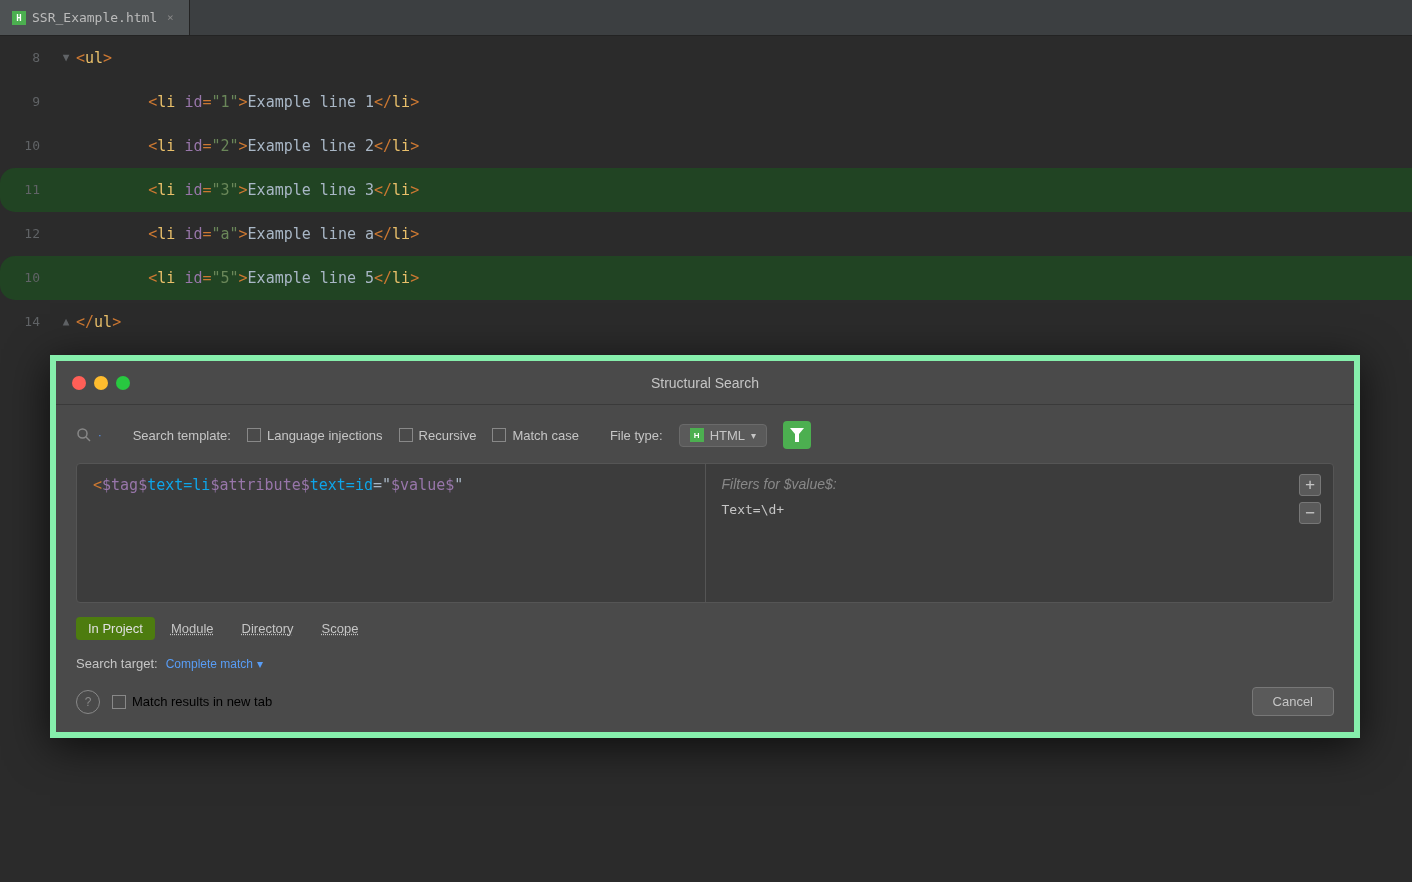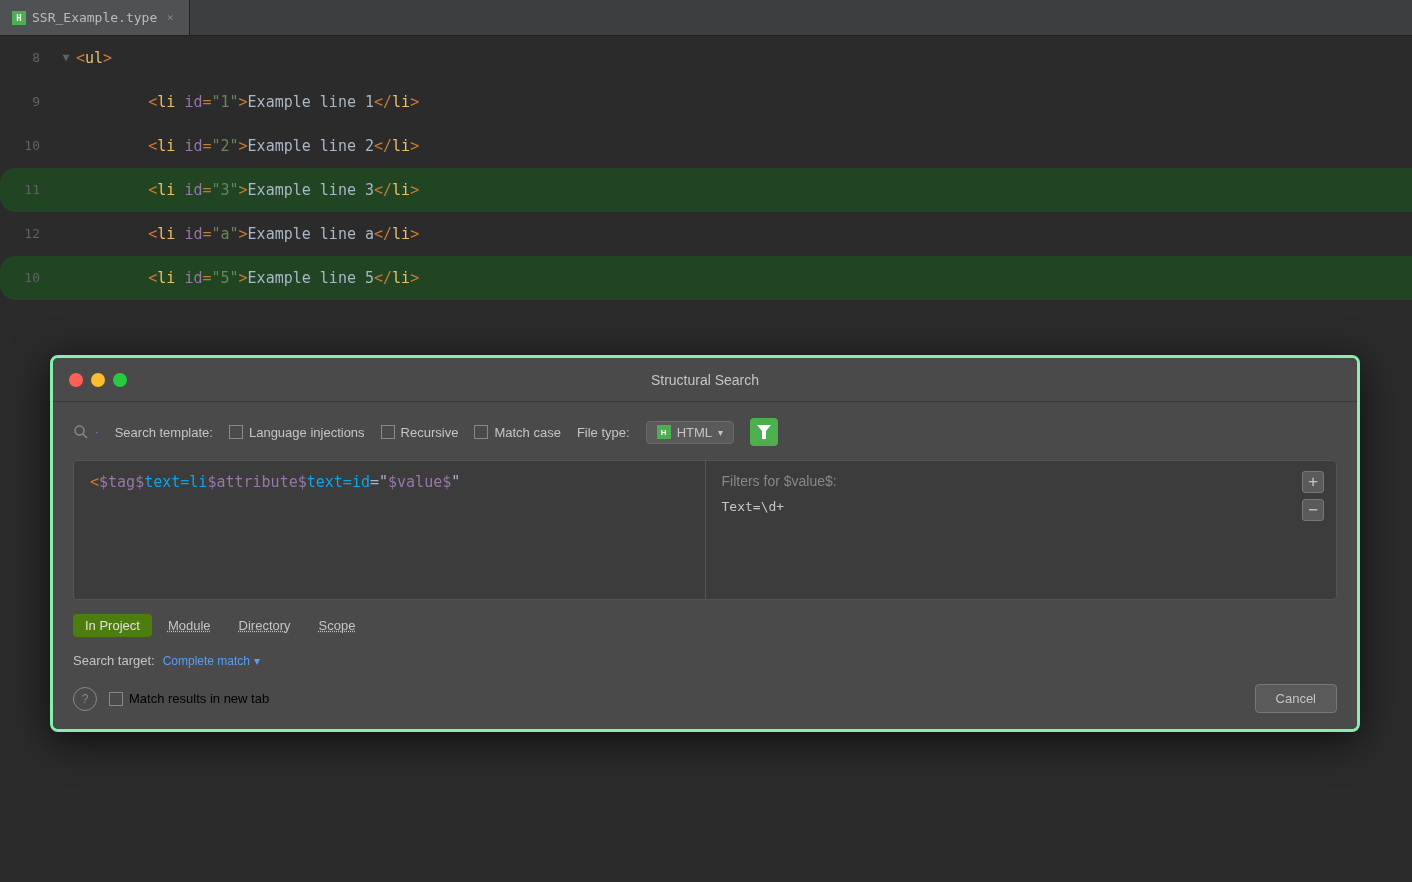--- a/index.html
+++ b/index.html
@@ -114,23 +114,23 @@
       border-radius: 15px;
     }
 
     
     .modal-overlay {
       position: absolute;
       top: 355px;
       left: 50px;
       width: 1310px;
       background: #4a4a4a;
-      border-radius: 8px;
+      border-radius: 0;
       box-shadow: 0 8px 40px rgba(0,0,0,0.7);
-      border: 3px solid #86efac;
+      border: 6px solid #86efac;
       overflow: hidden;
     }
 
     
     .modal-titlebar {
       background: #4a4a4a;
       height: 44px;
       display: flex;
       align-items: center;
       justify-content: center;
@@ -172,20 +172,21 @@
       align-items: center;
       gap: 16px;
       margin-bottom: 14px;
       font-family: -apple-system, BlinkMacSystemFont, 'Segoe UI', sans-serif;
       font-size: 13px;
       color: #c5c5c5;
     }
     .toolbar-label {
       color: #c5c5c5;
       font-size: 13px;
+      margin-left: 15px;
     }
     .search-icon-wrap {
       display: flex;
       align-items: center;
       gap: 4px;
       color: #888;
     }
     .checkbox-item {
       display: flex;
       align-items: center;
@@ -258,20 +259,21 @@
     .search-right {
       flex: 1;
       padding: 12px 16px;
       position: relative;
     }
     .filter-title {
       color: #888;
       font-size: 14px;
       font-family: -apple-system, BlinkMacSystemFont, 'Segoe UI', sans-serif;
       margin-bottom: 10px;
+      font-style: italic;
     }
     .filter-line {
       color: #c5c5c5;
       font-size: 13px;
       font-family: 'Menlo', 'Monaco', monospace;
       margin-bottom: 6px;
     }
     .add-btn {
       position: absolute;
       right: 12px;
@@ -388,21 +390,21 @@
     }
   </style>
 </head>
 <body>
 
 <div class="editor-area">
 
   <div class="tab-bar">
     <div class="tab-item">
       <div class="tab-icon">H</div>
-      <span>SSR_Example.type</span>
+      <span>SSR_Example.html</span>
       <span class="tab-close">×</span>
     </div>
   </div>
 
   <div class="code-area">
 
     <div class="code-line">
       <div class="line-number">8</div>
       <div class="gutter-icon">▼</div>
       <div class="line-content"><span class="tag-bracket">&lt;</span><span class="tag-name">ul</span><span class="tag-bracket">&gt;</span></div>
@@ -431,20 +433,25 @@
       <div class="gutter-icon"></div>
       <div class="line-content">        <span class="tag-bracket">&lt;</span><span class="tag-name">li</span> <span class="attr-name">id</span><span class="attr-eq">=</span><span class="attr-value">"a"</span><span class="tag-bracket">&gt;</span><span class="text-content">Example line a</span><span class="tag-bracket">&lt;/</span><span class="tag-name">li</span><span class="tag-bracket">&gt;</span></div>
     </div>
 
     <div class="code-line highlighted-line">
       <div class="line-number">10</div>
       <div class="gutter-icon"></div>
       <div class="line-content">        <span class="tag-bracket">&lt;</span><span class="tag-name">li</span> <span class="attr-name">id</span><span class="attr-eq">=</span><span class="attr-value">"5"</span><span class="tag-bracket">&gt;</span><span class="text-content">Example line 5</span><span class="tag-bracket">&lt;/</span><span class="tag-name">li</span><span class="tag-bracket">&gt;</span></div>
     </div>
 
+    <div class="code-line">
+      <div class="line-number">14</div>
+      <div class="gutter-icon">▲</div>
+      <div class="line-content"><span class="tag-bracket">&lt;/</span><span class="tag-name">ul</span><span class="tag-bracket">&gt;</span></div>
+    </div>
 
   </div>
 
   <div class="modal-overlay">
 
     <div class="modal-titlebar">
       <div class="window-controls">
         <div class="wc-btn wc-close"></div>
         <div class="wc-btn wc-min"></div>
         <div class="wc-btn wc-max"></div>

